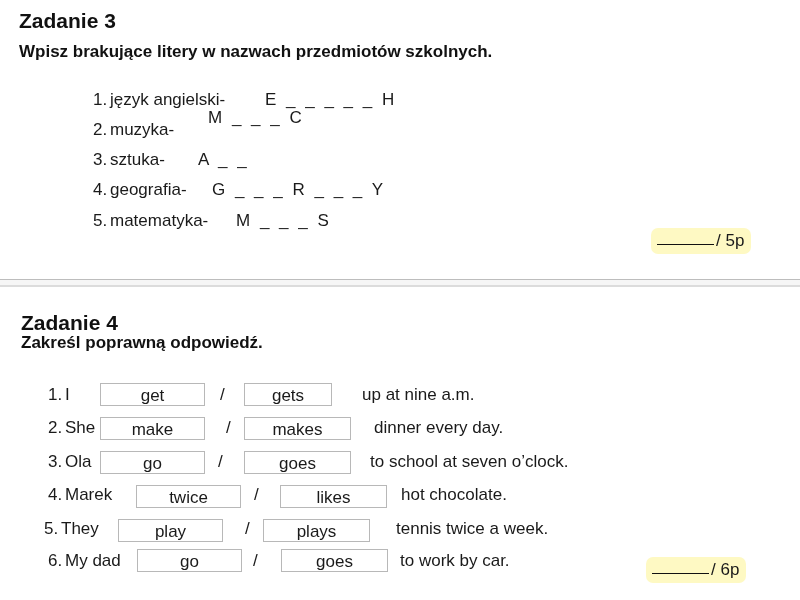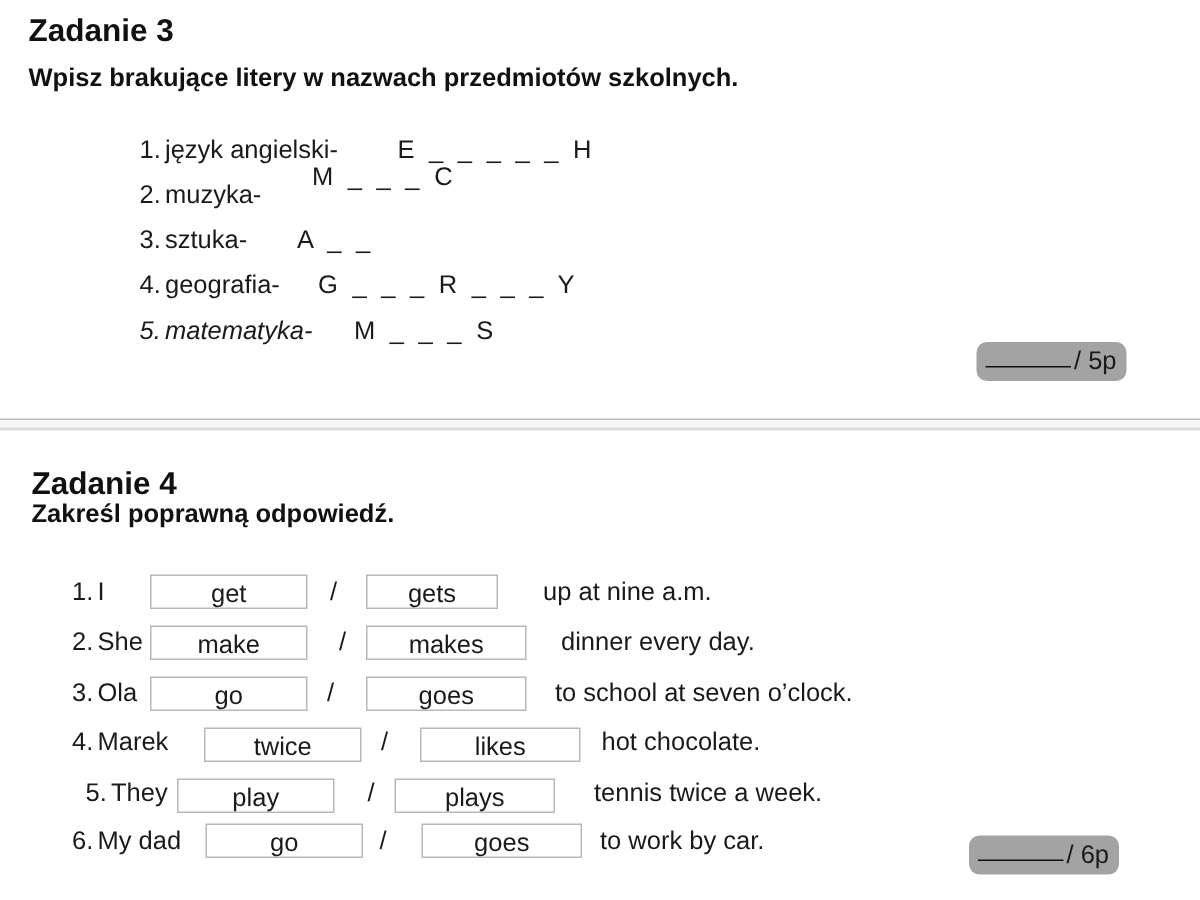--- a/index.html
+++ b/index.html
@@ -7,21 +7,21 @@
     width:800px; height:600px; position:relative; overflow:hidden;
     background:#ffffff; color:#1a1a1a;
     font-family:"Liberation Sans", sans-serif;
   }
   .abs { position:absolute; white-space:nowrap; }
   .title { font-weight:bold; font-size:21px; color:#111; }
   .instr { font-weight:bold; font-size:17px; color:#111; }
   .item { font-size:17px; color:#1a1a1a; }
   .num { display:inline-block; width:17px; }
   .pts {
-    position:absolute; background:#a3a3a3; border-radius:7px;
+    position:absolute; background:#fef9c3; border-radius:7px;
     font-size:17px; color:#1a1a1a; height:26px; line-height:26px;
     padding:0 7px 0 6px;
   }
   .pts .blank { display:inline-block; width:57px; border-bottom:1.5px solid #111; height:16px; vertical-align:top; margin-right:2px; }
   .divider-top { position:absolute; left:0; top:279px; width:800px; height:1px; background:#bdbdbd; }
   .divider-band { position:absolute; left:0; top:280px; width:800px; height:5px; background:#f6f6f6; }
   .divider-bot { position:absolute; left:0; top:285px; width:800px; height:2px; background:#dcdcdc; }
   .box {
     position:absolute; height:20px; border:1.5px solid #b8b8b8; background:#fff;
     font-size:17px; color:#1a1a1a; text-align:center; line-height:24px; box-sizing:border-box;
@@ -49,21 +49,21 @@
   <div class="abs item" style="left:93px; top:150px;">
     <span class="num">3.</span><span>sztuka-</span>
   </div>
   <div class="abs item" style="left:198px; top:150px; word-spacing:5px;">A _  _</div>
 
   <div class="abs item" style="left:93px; top:180px;">
     <span class="num">4.</span><span>geografia-</span>
   </div>
   <div class="abs item" style="left:212px; top:180px; word-spacing:5px;text-align:right;">G  _  _  _  R  _  _  _  Y</div>
 
-  <div class="abs item" style="left:93px; top:211px;font-style:italic;">
+  <div class="abs item" style="left:93px; top:211px;">
     <span class="num">5.</span><span>matematyka-</span>
   </div>
   <div class="abs item" style="left:236px; top:211px; word-spacing:5px;">M  _  _  _  S</div>
 </div>
 
 <div class="pts" style="left:651px; top:228px;">
   <span class="blank"></span><span>/ 5p</span>
 </div>
 
 <div class="divider-top"></div>
@@ -98,21 +98,21 @@
 <div class="abs item" style="left:370px; top:452px;">to school at seven o’clock.</div>
 
 <div class="abs item" style="left:48px; top:485px;">
   <span class="num">4.</span><span>Marek</span>
 </div>
 <div class="box" style="left:136px; top:485px; width:105px;">twice</div>
 <div class="slash" style="left:254px; top:485px;">/</div>
 <div class="box" style="left:280px; top:485px; width:107px;">likes</div>
 <div class="abs item" style="left:401px; top:485px;">hot chocolate.</div>
 
-<div class="abs item" style="left:57px; top:519px;">
+<div class="abs item" style="left:44px; top:519px;">
   <span class="num">5.</span><span>They</span>
 </div>
 <div class="box" style="left:118px; top:519px; width:105px;">play</div>
 <div class="slash" style="left:245px; top:519px;">/</div>
 <div class="box" style="left:263px; top:519px; width:107px;">plays</div>
 <div class="abs item" style="left:396px; top:519px;">tennis twice a week.</div>
 
 <div class="abs item" style="left:48px; top:551px;">
   <span class="num">6.</span><span>My dad</span>
 </div>

